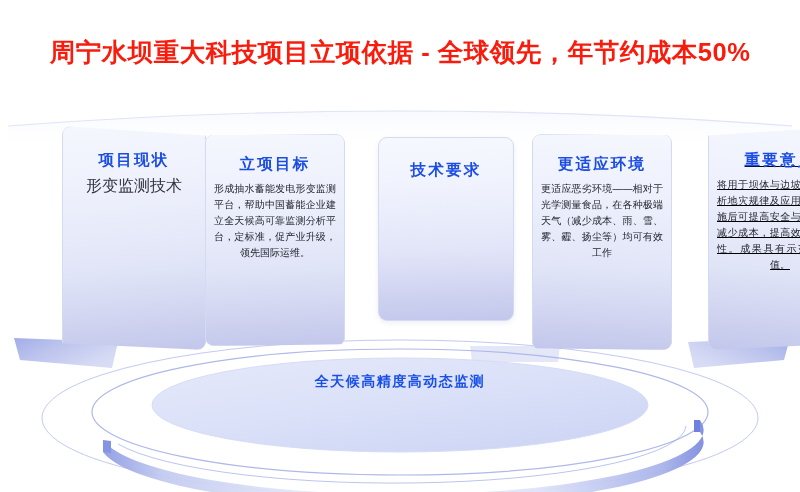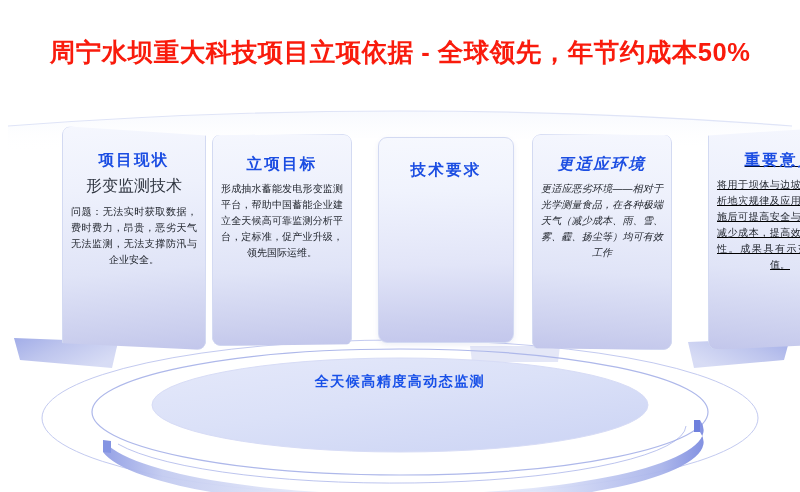--- a/index.html
+++ b/index.html
@@ -176,33 +176,32 @@
     <path d="M 103 440 L 103 452 L 111 453 L 111 441 Z" fill="#8494e2"></path>
 
     <path d="M 118 444 A 292 58 0 0 0 686 426" fill="none" stroke="#9fabe7" stroke-width="1" opacity="0.7"></path>
   </svg>
 
   <div class="stage">
 
     <div class="card tilt-l" style="left:14px;top:14px;width:144px;height:224px;padding-top:26px;">
       <div class="card-head">项目现状</div>
       <div class="card-sub">形变监测技术</div>
-      <div class="card-body just">问题：无法实时获取数据，费时费力，昂贵，恶劣天气无法监测，无法支撑防汛与企业安全。</div>
-    </div>
-
-    <div class="card tilt-ml" style="left:164px;top:22px;width:140px;height:212px;padding-top:22px;">
+    </div>
+
+    <div class="card tilt-ml" style="left:157px;top:22px;width:140px;height:212px;padding-top:22px;">
       <div class="card-head">立项目标</div>
       <div class="card-body just">形成抽水蓄能发电形变监测平台，帮助中国蓄能企业建立全天候高可靠监测分析平台，定标准，促产业升级，领先国际运维。</div>
     </div>
 
-    <div class="card" style="left:330px;top:25px;width:136px;height:206px;padding-top:24px;">
+    <div class="card" style="left:330px;top:25px;width:136px;height:184px;padding-top:24px;">
       <div class="card-head">技术要求</div>
     </div>
 
-    <div class="card tilt-mr" style="left:484px;top:22px;width:140px;height:216px;padding-top:22px;font-style:italic;">
+    <div class="card tilt-mr" style="left:484px;top:22px;width:140px;height:216px;padding-top:22px;">
       <div class="card-head">更适应环境</div>
       <div class="card-body just">更适应恶劣环境——相对于光学测量食品，在各种极端天气（减少成本、雨、雪、雾、霾、扬尘等）均可有效工作</div>
     </div>
 
     <div class="card tilt-r" style="left:660px;top:14px;width:144px;height:224px;padding-top:26px;text-decoration:underline;">
       <div class="card-head">重要意义</div>
       <div class="card-body just">将用于坝体与边坡监测，分析地灾规律及应用标准。实施后可提高安全与稳定性，减少成本，提高效率与可靠性。成果具有示范推广价值。</div>
     </div>
 
   </div>

